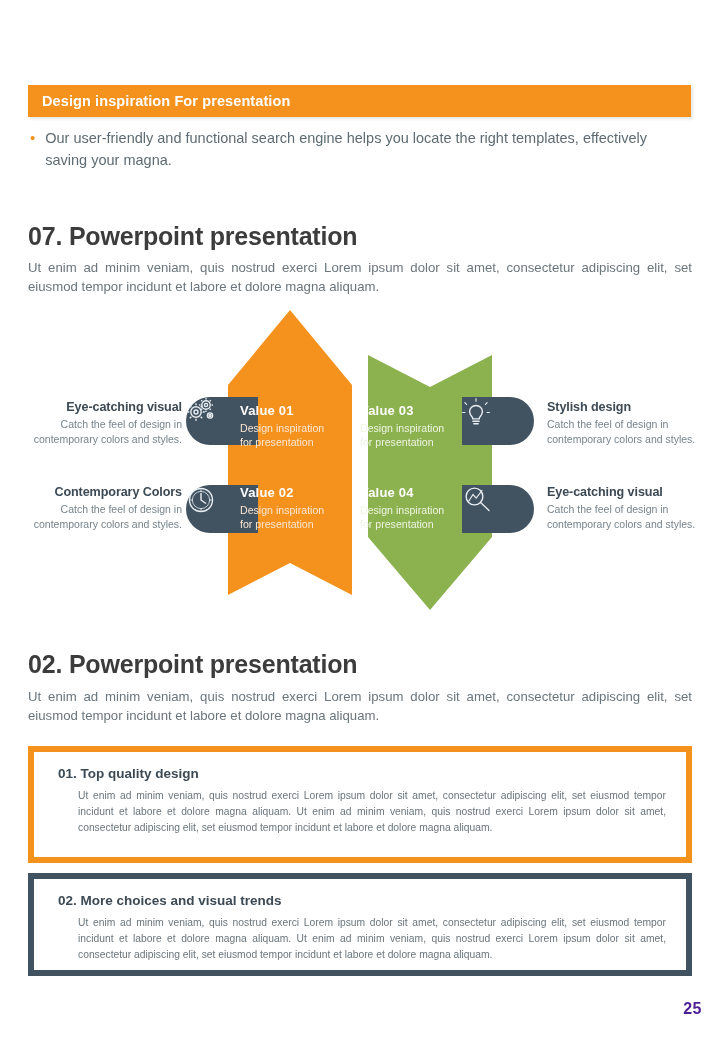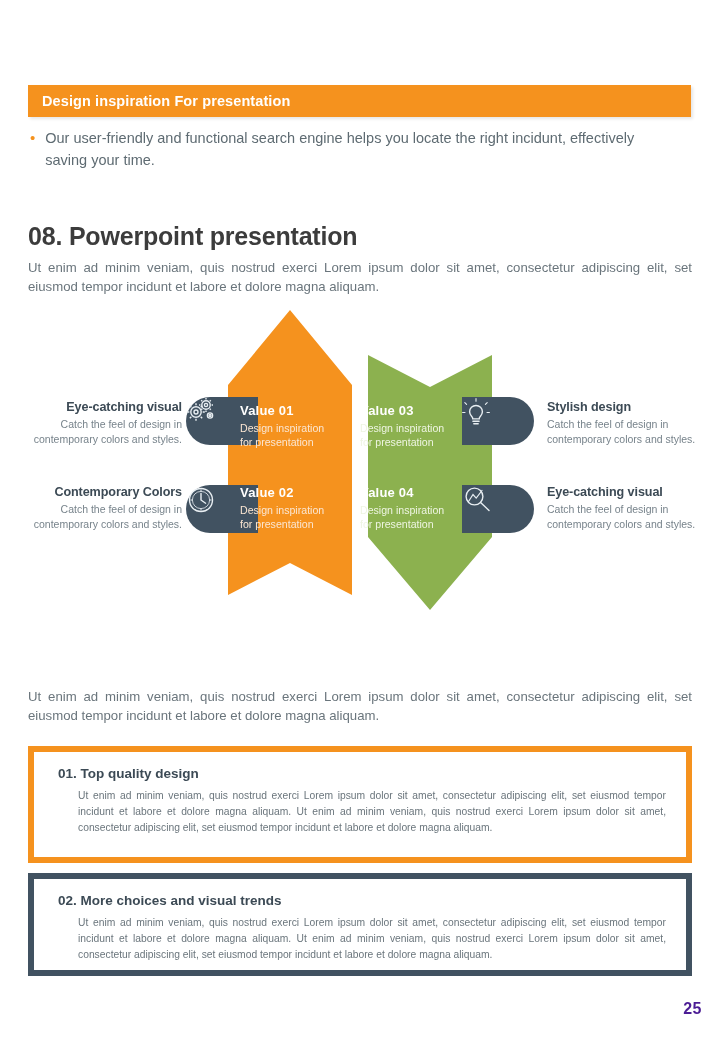--- a/index.html
+++ b/index.html
@@ -223,24 +223,24 @@
 
 <div class="slide">
 
 
   <div class="banner">
     <span class="banner-text">Design inspiration For presentation</span>
   </div>
 
   <div class="intro-row">
     <span class="intro-bullet">•</span>
-    <span class="intro-text">Our user-friendly and functional search engine helps you locate the right incidunt, effectively saving your time.</span>
-  </div>
-
-  <div class="section-title" id="sec1-title">08. Powerpoint presentation</div>
+    <span class="intro-text">Our user-friendly and functional search engine helps you locate the right templates, effectively saving your magna.</span>
+  </div>
+
+  <div class="section-title" id="sec1-title">07. Powerpoint presentation</div>
   <div class="section-body" id="sec1-body">Ut enim ad minim veniam, quis nostrud exerci  Lorem ipsum dolor sit amet, consectetur adipiscing elit, set eiusmod tempor incidunt et labore et dolore magna aliquam.</div>
 
   <div class="diagram">
 
     <svg width="720" height="310" viewBox="0 0 720 310">
 
       <polygon points="290,5 352,80 352,290 290,258 228,290 228,80" fill="#f5921e"></polygon>
 
       <polygon points="368,50 430,82 492,50 492,232 430,305 368,232" fill="#8cb14f"></polygon>
     </svg>
@@ -327,20 +327,21 @@
       <div class="value-desc green">for presentation</div>
     </div>
 
     <div class="value-block" id="val04">
       <div class="value-title">Value 04</div>
       <div class="value-desc green">Design inspiration</div>
       <div class="value-desc green">for presentation</div>
     </div>
   </div>
 
+  <div class="section-title" id="sec2-title">02. Powerpoint presentation</div>
   <div class="section-body" id="sec2-body">Ut enim ad minim veniam, quis nostrud exerci  Lorem ipsum dolor sit amet, consectetur adipiscing elit, set eiusmod tempor incidunt et labore et dolore magna aliquam.</div>
 
   <div class="infobox" id="box1">
     <div class="infobox-inner">
       <div class="infobox-title">01. Top quality design</div>
       <div class="infobox-body">Ut enim ad minim veniam, quis nostrud exerci  Lorem ipsum dolor sit amet, consectetur adipiscing elit, set eiusmod tempor incidunt et labore et dolore magna aliquam. Ut enim ad minim veniam, quis nostrud exerci  Lorem ipsum dolor sit amet, consectetur adipiscing elit, set eiusmod tempor incidunt et labore et dolore magna aliquam.</div>
     </div>
   </div>
 
   <div class="infobox" id="box2">

